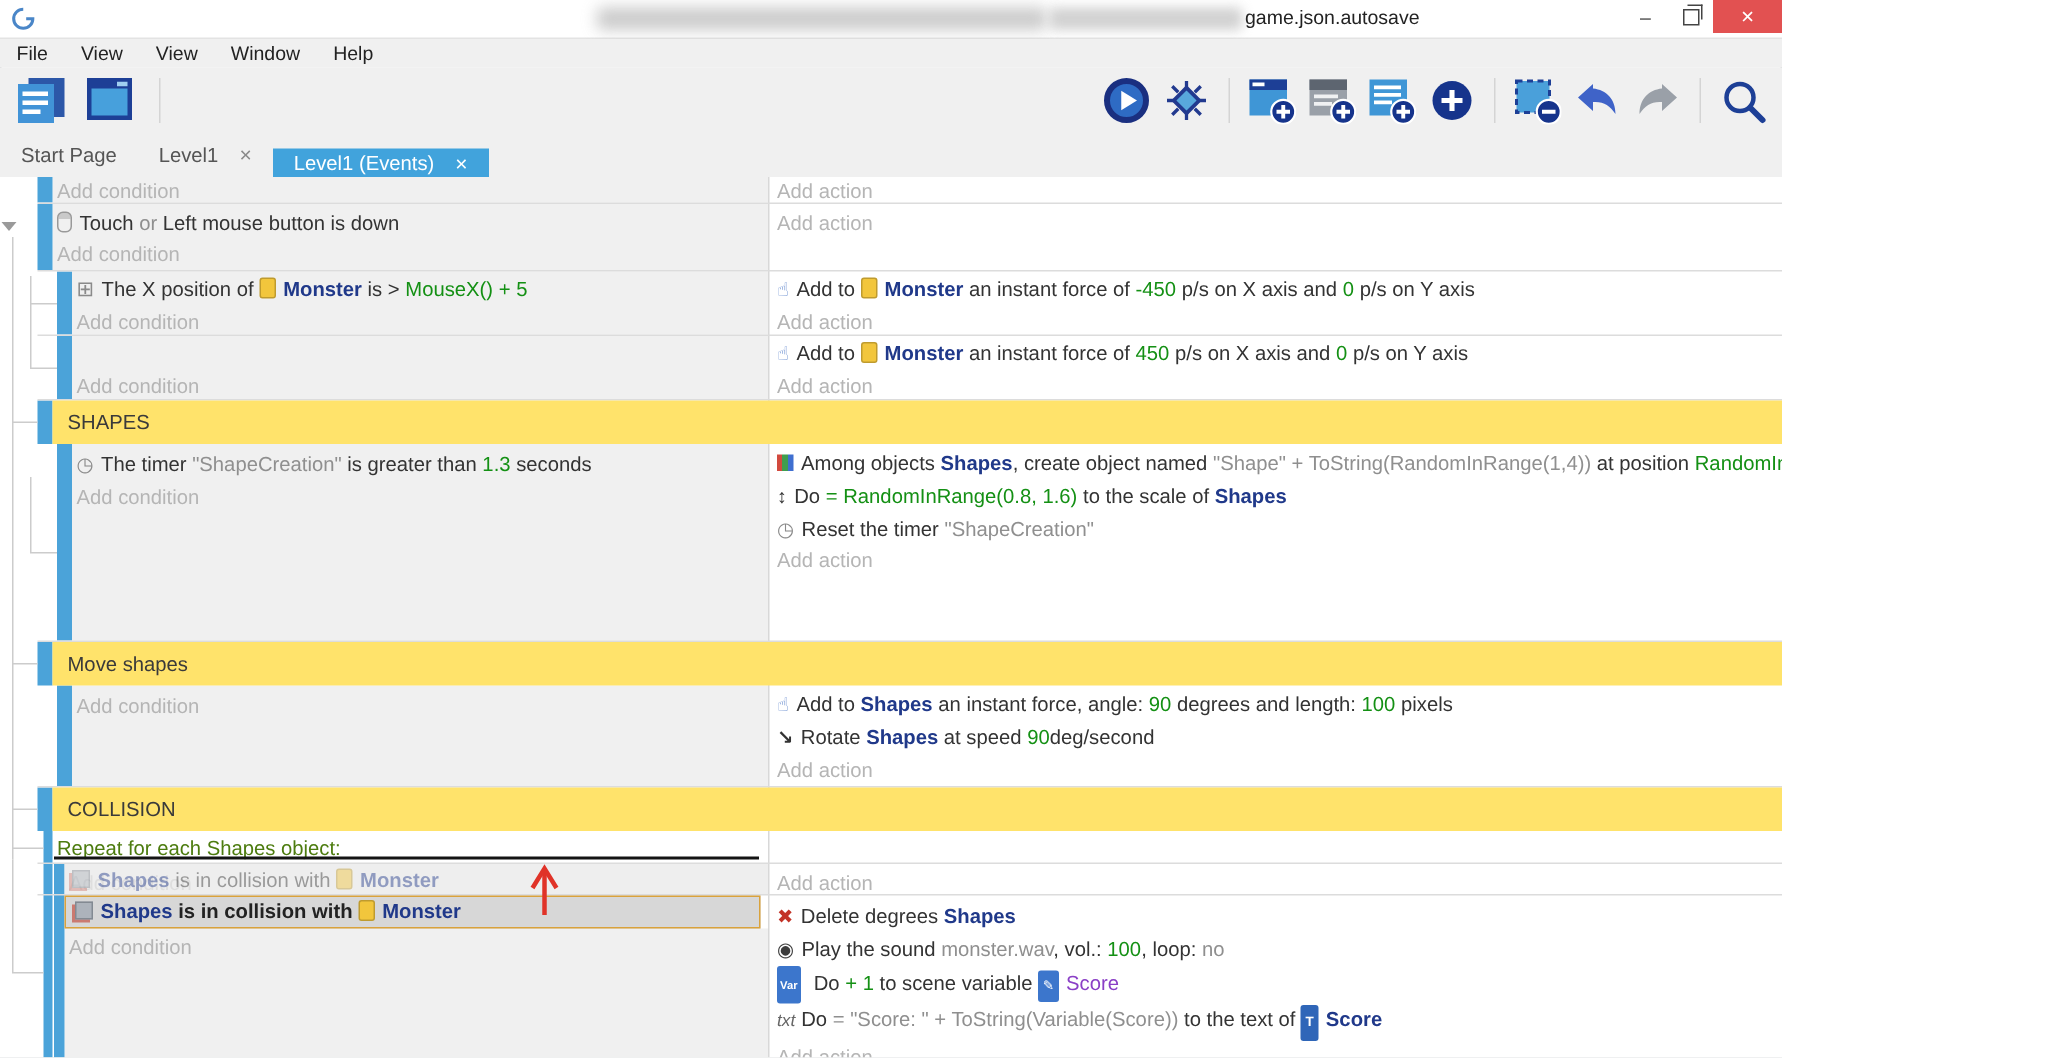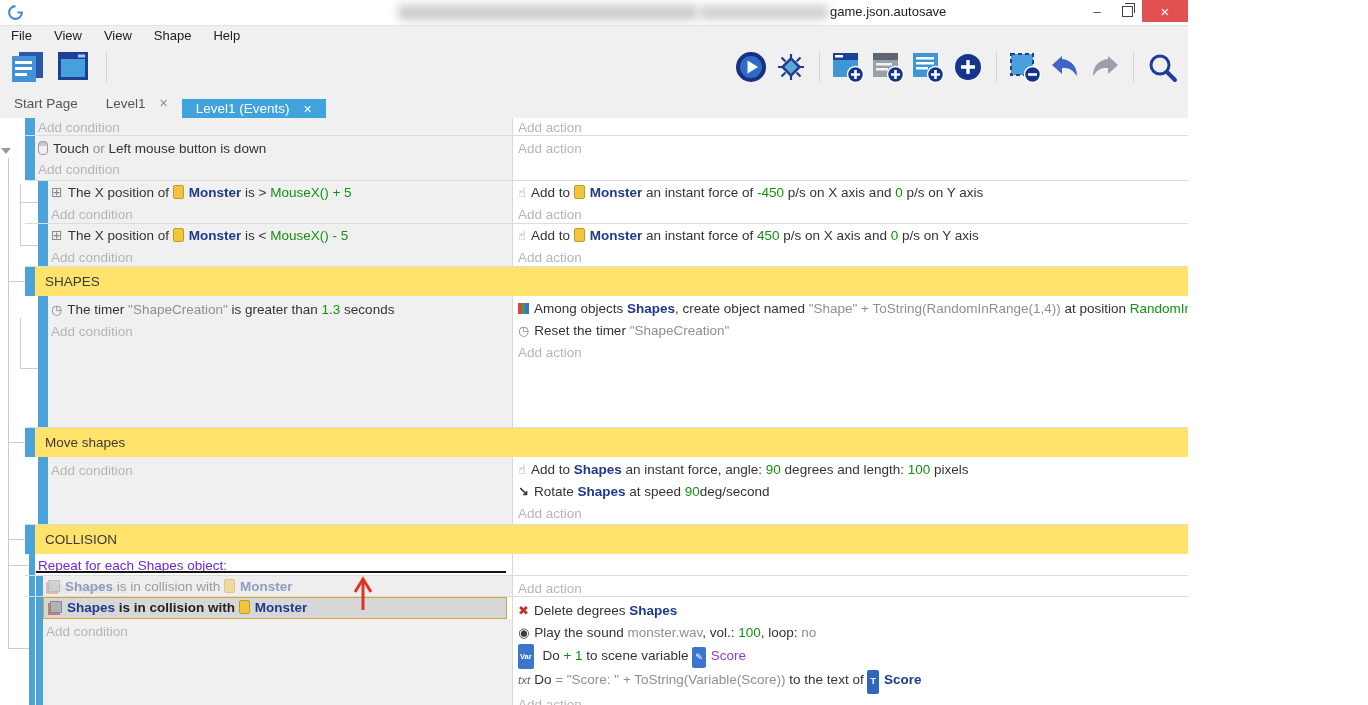--- a/index.html
+++ b/index.html
@@ -100,21 +100,21 @@
           </span>
         </div>
       <div class="wbtn close">×</div>
     </div>
   </div>
 
   <div class="menubar">
     <span>File</span>
     <span>View</span>
     <span>View</span>
-    <span>Shape</span>
+    <span>Window</span>
     <span>Help</span>
   </div>
 
   <div class="toolbar">
     <div class="tb-left">
       <svg class="tbico big" viewBox="0 0 36 34">
           <rect x="9" y="2" width="24" height="26" fill="#2c57a8"></rect>
           <rect x="2" y="6" width="24" height="26" fill="#4193d7"></rect>
           <rect x="5" y="11" width="17" height="3" fill="#fff"></rect>
           <rect x="5" y="17" width="17" height="3" fill="#fff"></rect>
@@ -248,41 +248,41 @@
 
     <div class="line" style="left:38px;top:20px"><span class="ic mouse-icon"></span><span class="seg t">Touch </span><span class="seg str">or</span><span class="seg t"> Left mouse button is down</span></div>
     <div class="line ph" style="left:38px;top:41px">Add condition</div>
     <div class="line ph" style="left:518px;top:20px">Add action</div>
 
     <div class="line" style="left:51px;top:64px"><span class="ic xpos-icon">⊞</span><span class="seg t">The X position of </span><span class="ic monster-icon"></span><span class="seg obj">Monster</span><span class="seg t"> is &gt; </span><span class="seg expr">MouseX() + 5</span></div>
     <div class="line ph" style="left:51px;top:86px">Add condition</div>
     <div class="line" style="left:518px;top:64px"><span class="ic hand-icon">☝</span><span class="seg t">Add to </span><span class="ic monster-icon"></span><span class="seg obj">Monster</span><span class="seg t"> an instant force of </span><span class="seg expr">-450</span><span class="seg t"> p/s on X axis and </span><span class="seg expr">0</span><span class="seg t"> p/s on Y axis</span></div>
     <div class="line ph" style="left:518px;top:86px">Add action</div>
 
-    <div class="line" style="left:51px;top:107px"><span class="ic xpos-icon">⊞</span><span class="seg t">The X position of </span><span class="ic monster-icon"></span><span class="seg obj">Monster</span><span class="seg t"> is &lt; </span><span class="seg expr">MouseX() - 5</span></div>
     <div class="line ph" style="left:51px;top:129px">Add condition</div>
     <div class="line" style="left:518px;top:107px"><span class="ic hand-icon">☝</span><span class="seg t">Add to </span><span class="ic monster-icon"></span><span class="seg obj">Monster</span><span class="seg t"> an instant force of </span><span class="seg expr">450</span><span class="seg t"> p/s on X axis and </span><span class="seg expr">0</span><span class="seg t"> p/s on Y axis</span></div>
     <div class="line ph" style="left:518px;top:129px">Add action</div>
 
     <div class="line" style="left:51px;top:181px"><span class="ic timer-icon">◷</span><span class="seg t">The timer </span><span class="seg str">"ShapeCreation"</span><span class="seg t"> is greater than </span><span class="seg expr">1.3</span><span class="seg t"> seconds</span></div>
     <div class="line ph" style="left:51px;top:203px">Add condition</div>
     <div class="stack" style="left:518px;top:180px;width:826px">
       <div class="row wrap"><span class="ic create-icon"></span><span class="seg t">Among objects </span><span class="seg obj">Shapes</span><span class="seg t">, create object named </span><span class="seg str">"Shape" + ToString(RandomInRange(1,4))</span><span class="seg t"> at position </span><span class="seg expr">RandomInRange(80, 640-80);-100</span></div>
+      <div class="row"><span class="ic scale-icon">↕</span><span class="seg t">Do </span><span class="seg expr">= RandomInRange(0.8, 1.6)</span><span class="seg t"> to the scale of </span><span class="seg obj">Shapes</span></div>
       <div class="row"><span class="ic timer-icon">◷</span><span class="seg t">Reset the timer </span><span class="seg str">"ShapeCreation"</span></div>
       <div class="row ph">Add action</div>
     </div>
 
     <div class="line ph" style="left:51px;top:342px">Add condition</div>
     <div class="stack" style="left:518px;top:341px;width:826px">
       <div class="row"><span class="ic hand-icon">☝</span><span class="seg t">Add to </span><span class="seg obj">Shapes</span><span class="seg t"> an instant force, angle: </span><span class="seg expr">90</span><span class="seg t"> degrees and length: </span><span class="seg expr">100</span><span class="seg t"> pixels</span></div>
       <div class="row"><span class="ic rotate-icon">↘</span><span class="seg t">Rotate </span><span class="seg obj">Shapes</span><span class="seg t"> at speed </span><span class="seg expr">90</span><span class="seg t">deg/second</span></div>
       <div class="row ph">Add action</div>
     </div>
 
-    <div class="line" style="left:38px;top:437px;color:#6d28d9">Repeat for each Shapes object:</div>
+    <div class="line" style="left:38px;top:437px;color:#4d7c0f">Repeat for each Shapes object:</div>
     <div class="dropline" style="left:36px;top:453px;width:470px;height:2px"></div>
 
     <div class="line ph" style="left:46px;top:460px">Add condition</div>
     <div class="ghostbox" style="left:43px;top:458px;width:469px;height:20px">
       <div class="line ghost" style="left:2px;top:0"><span class="ic cube-icon"></span><span class="seg obj">Shapes</span><span class="seg t"> is in collision with </span><span class="ic monster-icon"></span><span class="seg obj">Monster</span></div>
     </div>
     <div class="line ph" style="left:518px;top:460px">Add action</div>
 
     <div class="selbox" style="left:43px;top:479px;width:462px;height:20px">
       <div class="line sel" style="position:static;padding-left:3px"><span class="ic cube-icon"></span><span class="seg obj">Shapes</span><span class="seg t"> is in collision with </span><span class="ic monster-icon"></span><span class="seg obj">Monster</span></div>

